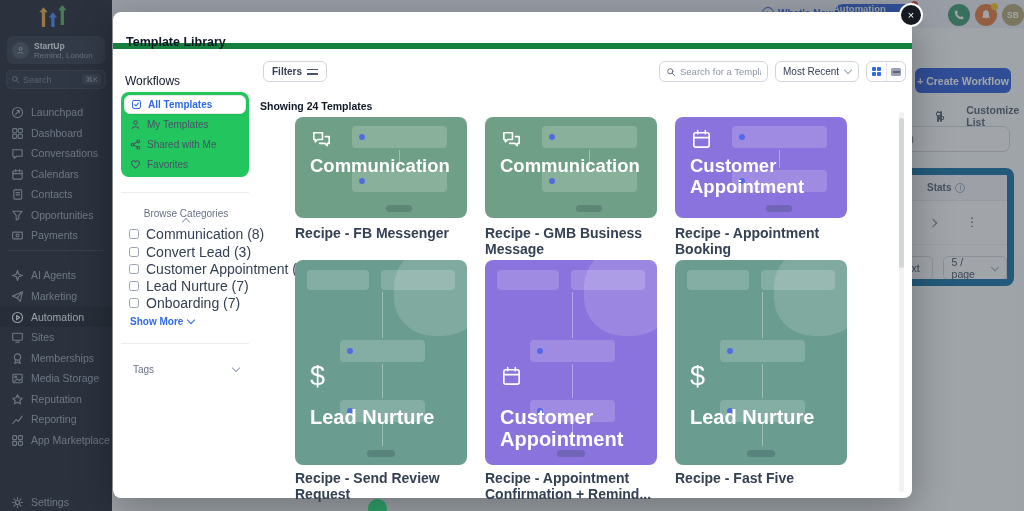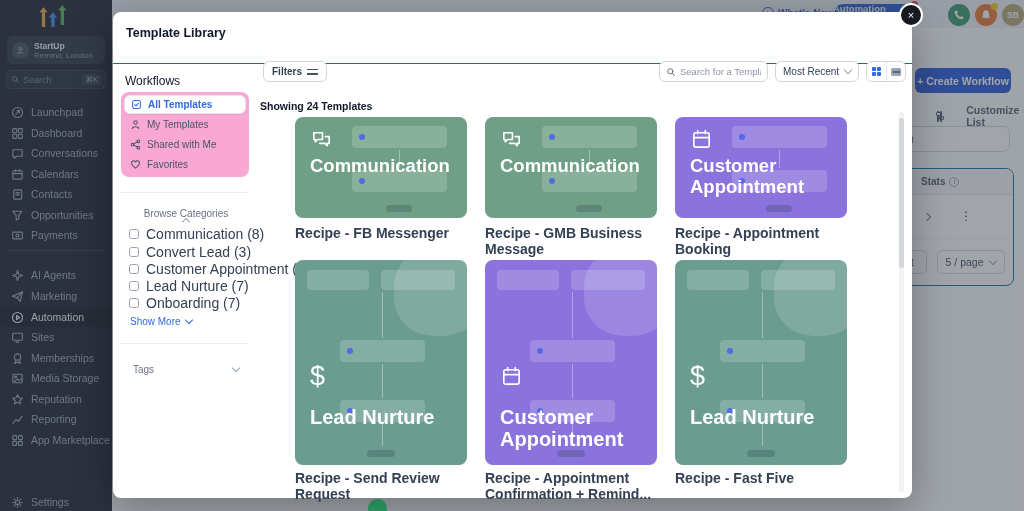--- a/index.html
+++ b/index.html
@@ -43,54 +43,54 @@
   
   .page { position:absolute; left:112px; top:28px; width:912px; height:483px; background:#fbfcfd; z-index:1; }
   .cw-btn { position:absolute; left:803px; top:40px; width:96px; height:25px; background:#1d4ed8; border:none; border-radius:6px; color:#fff; font-size:10.5px; font-weight:600; font-family:inherit; }
   .cl-row { position:absolute; left:823px; top:76px; display:flex; align-items:center; gap:22px; color:#475467; font-size:10.5px; font-weight:700; }
   .sliders-v { width:12px; height:11px; position:relative; }
   .sliders-v::before, .sliders-v::after { content:""; position:absolute; top:0; width:2px; height:11px; background:#475467; border-radius:1px; }
   .sliders-v::before { left:2px; } .sliders-v::after { right:2px; }
   .sliders-v i { position:absolute; width:5px; height:4px; border:1.2px solid #475467; border-radius:1px; background:#fbfcfd; }
   .sliders-v i.a { left:0.5px; top:1.5px; } .sliders-v i.b { right:0.5px; bottom:1.5px; }
   .pg-search { position:absolute; left:753px; top:98px; width:145px; height:26px; background:#fff; border:1px solid #d0d5dd; border-radius:7px; font-size:12px; color:#667085; padding-left:10px; font-family:inherit; outline:none; }
-  .stats-card { position:absolute; left:748px; top:140px; width:154px; height:118px; background:#fff; border:1px solid #0369a1; border-radius:8px; overflow:hidden; }
+  .stats-card { position:absolute; left:748px; top:140px; width:154px; height:118px; background:#fff; border:7px solid #0369a1; border-radius:8px; overflow:hidden; }
   .stats-head { height:26px; background:#f6f7f9; border-bottom:1px solid #e4e7ec; display:flex; align-items:center; padding-left:60px; gap:4px; color:#475467; font-size:10px; font-weight:600; }
   .info-ic { width:10px; height:10px; border:1px solid #98a2b3; border-radius:50%; color:#98a2b3; font-size:7px; display:flex; align-items:center; justify-content:center; }
   .info-ic::before { content:"i"; }
   .stats-row { height:44px; display:flex; align-items:center; border-bottom:1px solid #eef0f3; }
   .chev-r { margin-left:63px; width:6px; height:6px; border-right:1.5px solid #667085; border-top:1.5px solid #667085; transform:rotate(45deg); }
   .kebab { margin-left:30px; color:#344054; font-size:12px; letter-spacing:0; line-height:5px; }
   .pag-row { height:46px; display:flex; align-items:center; gap:10px; padding-left:18px; }
   .next-btn { height:24px; border:1px solid #d0d5dd; background:#fff; border-radius:5px; color:#344054; font-size:10.5px; padding:0 12px; font-family:inherit; }
   .pagesize { height:24px; border:1px solid #d0d5dd; background:#fff; border-radius:5px; color:#344054; font-size:10.5px; display:flex; align-items:center; gap:6px; padding:0 8px; }
   .chev-d { width:6px; height:6px; border-right:1.3px solid #98a2b3; border-bottom:1.3px solid #98a2b3; transform:rotate(45deg); margin-top:-3px; }
   .chev-u { width:6px; height:6px; border-right:1.3px solid #98a2b3; border-bottom:1.3px solid #98a2b3; transform:rotate(-135deg); margin-bottom:-3px; }
 
   
   .backdrop { position:absolute; inset:0; background:rgba(68,75,86,0.5); z-index:4; }
   .help-widget { position:absolute; left:368px; top:499px; width:19px; height:19px; border-radius:50%; background:#2ea56b; z-index:5; }
 
   
   .modal { position:absolute; left:113px; top:12px; width:799px; height:486px; background:#fff; border-radius:8px; box-shadow:0 10px 40px rgba(0,0,0,0.3); z-index:10; }
-  .m-head { position:absolute; left:0; top:0; width:100%; height:52px; border-bottom:1px solid #15803d; }
+  .m-head { position:absolute; left:0; top:9px; width:100%; height:28px; border-bottom:6px solid #15803d; }
   .m-title { position:absolute; left:13px; top:14px; font-size:12.5px; font-weight:700; color:#101828; }
   .m-close { position:absolute; left:786px; top:-9px; width:24px; height:24px; border-radius:50%; background:#16191f; border:2px solid #fff; color:#fff; display:flex; align-items:center; justify-content:center; font-size:11px; cursor:pointer; z-index:12; }
 
   
   .wf-title { position:absolute; left:12px; top:62px; font-size:12px; font-weight:400; color:#101828; }
-  .lnav { position:absolute; left:8px; top:80px; width:128px; background:#f9a8d4; border-radius:8px; padding:3px; display:flex; flex-direction:column; gap:1px; }
+  .lnav { position:absolute; left:8px; top:80px; width:128px; background:#22c55e; border-radius:8px; padding:3px; display:flex; flex-direction:column; gap:1px; }
   .lnav-item { height:19px; display:flex; align-items:center; gap:6px; padding:0 6px; font-size:10px; color:#475467; border-radius:6px; cursor:pointer; }
   .lnav-item.sel { background:#fff; border:1px solid #e4e7ec; box-shadow:0 1px 2px rgba(16,24,40,.06); color:#2f6be4; font-weight:600; }
   .lnav-item svg { width:11px; height:11px; stroke:currentColor; fill:none; stroke-width:1.3; stroke-linecap:round; stroke-linejoin:round; flex:0 0 11px; }
   .m-div { position:absolute; left:8px; width:128px; height:1px; background:#eaecf0; }
   .bc-head { position:absolute; left:20px; top:196px; width:106px; display:flex; align-items:center; justify-content:space-between; color:#667085; font-size:10px;flex-direction:column; }
   .cb-row { position:absolute; left:16px; height:13px; display:flex; align-items:center; gap:7px; font-size:14px; color:#344054; cursor:pointer; }
   .cb { width:10px; height:10px; border:1px solid #98a2b3; border-radius:2.5px; background:#fff; flex:0 0 10px; }
-  .show-more { position:absolute; left:17px; top:304px; display:flex; align-items:center; gap:5px; color:#2f6be4; font-size:10px; font-weight:400; cursor:pointer; }
+  .show-more { position:absolute; left:17px; top:304px; display:flex; align-items:center; gap:5px; color:#2f6be4; font-size:10px; font-weight:700; cursor:pointer; }
   .show-more .chev-d { border-color:#2f6be4; }
   .tags-head { position:absolute; left:20px; top:352px; width:106px; display:flex; align-items:center; justify-content:space-between; color:#667085; font-size:10px; cursor:pointer; }
 
   
   .filters-btn { position:absolute; left:150px; top:49px; height:21px; border:1px solid #d0d5dd; background:#fff; border-radius:6px; display:flex; align-items:center; gap:5px; padding:0 8px; font-size:10px; color:#344054; font-weight:600; cursor:pointer; }
   .sliders-h { width:11px; height:9px; position:relative; }
   .sliders-h::before, .sliders-h::after { content:""; position:absolute; left:0; width:11px; height:1.4px; background:#475467; }
   .sliders-h::before { top:1.5px; } .sliders-h::after { bottom:1.5px; }
   .showing { position:absolute; left:147px; top:88px; font-size:10.5px; font-weight:700; color:#101828; }
   .m-search { position:absolute; left:546px; top:49px; width:109px; height:21px; border:1px solid #d0d5dd; border-radius:6px; display:flex; align-items:center; gap:4px; padding:0 6px; background:#fff; }

